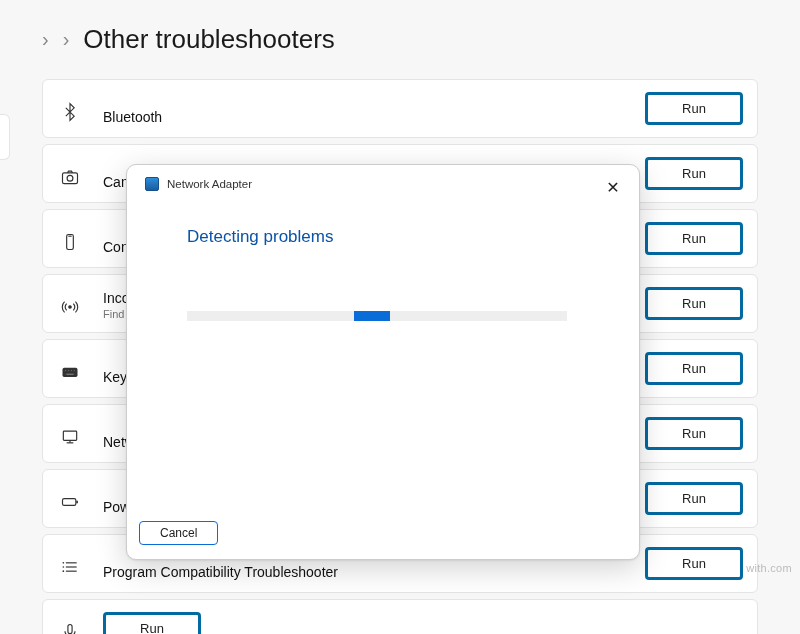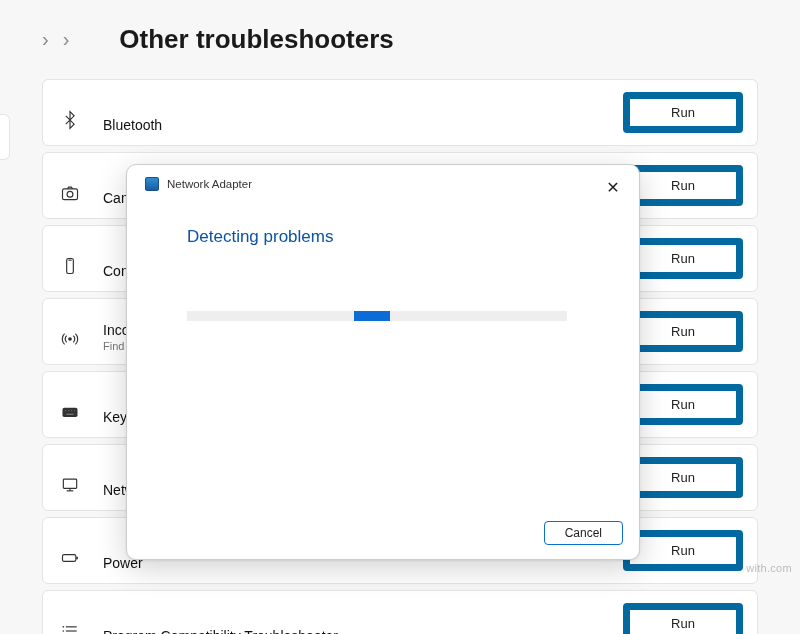--- a/index.html
+++ b/index.html
@@ -14,21 +14,21 @@
   }
   .page {
     padding: 24px 24px 0 24px;
   }
   .breadcrumb {
     display:flex; align-items:center; gap:14px;
     font-size:26px; font-weight:500;
     margin-bottom:24px; margin-left:18px;
   }
   .breadcrumb .sep { color:#888; font-size:20px; }
-  .breadcrumb .current { font-weight:700;margin-left:36px; }
+  .breadcrumb .current { font-weight:400; }
   .breadcrumb .crumb { color:#222; }
   .list {
     display:flex; flex-direction:column; gap:6px;
     padding:0 18px;
   }
   .row {
     background:#fff;
     border:1px solid #e4e4e4;
     border-radius:6px;
     display:flex; align-items:flex-end;
@@ -39,24 +39,24 @@
     width:26px; height:26px; display:flex; align-items:center; justify-content:center;
     color:#333;
     flex:0 0 26px;
     margin-right:20px;
   }
   .row .labels { flex:1 1 auto; display:flex; flex-direction:column; }
   .row .title { font-size:14px; color:#111; }
   .row .subtitle { font-size:11px; color:#777; margin-top:2px; }
   .run-btn {
     background:#fff;
-    border:7px solid #0369a1;
+    border:3px solid #0369a1;
     border-radius:4px;
     padding:6px 8px;
-    width:120px; text-align:center;
+    width:98px; text-align:center;
     font-size:13px; color:#222;
     cursor:pointer;
   }
   
   .left-stub {
     position:absolute; left:0; top:114px; width:10px; height:46px;
     border:1px solid #e4e4e4; border-left:none; border-radius:0 6px 6px 0;
     background:#fff;
   }
   
@@ -93,22 +93,22 @@
     margin-top:12px;
   }
   .progress {
     margin-top:64px; width:380px; height:10px; background:#eee; position:relative;
   }
   .progress .bar {
     position:absolute; top:0; left:44%; width:36px; height:100%;
     background:#0a6cd6;
   }
   .dialog .footer {
-    display:flex; justify-content:flex-end;
-    padding:10px 16px 14px 4px;
+    display:flex; 
+    padding:10px 16px 14px 12px;
   }
   .dialog .cancel {
     border:1px solid #0a6cd6;
     background:#fff;
     border-radius:4px;
     padding:4px 20px;
     font-size:12px; color:#222; cursor:pointer;
   }
   .watermark {
     position:absolute; right:8px; bottom:60px;

